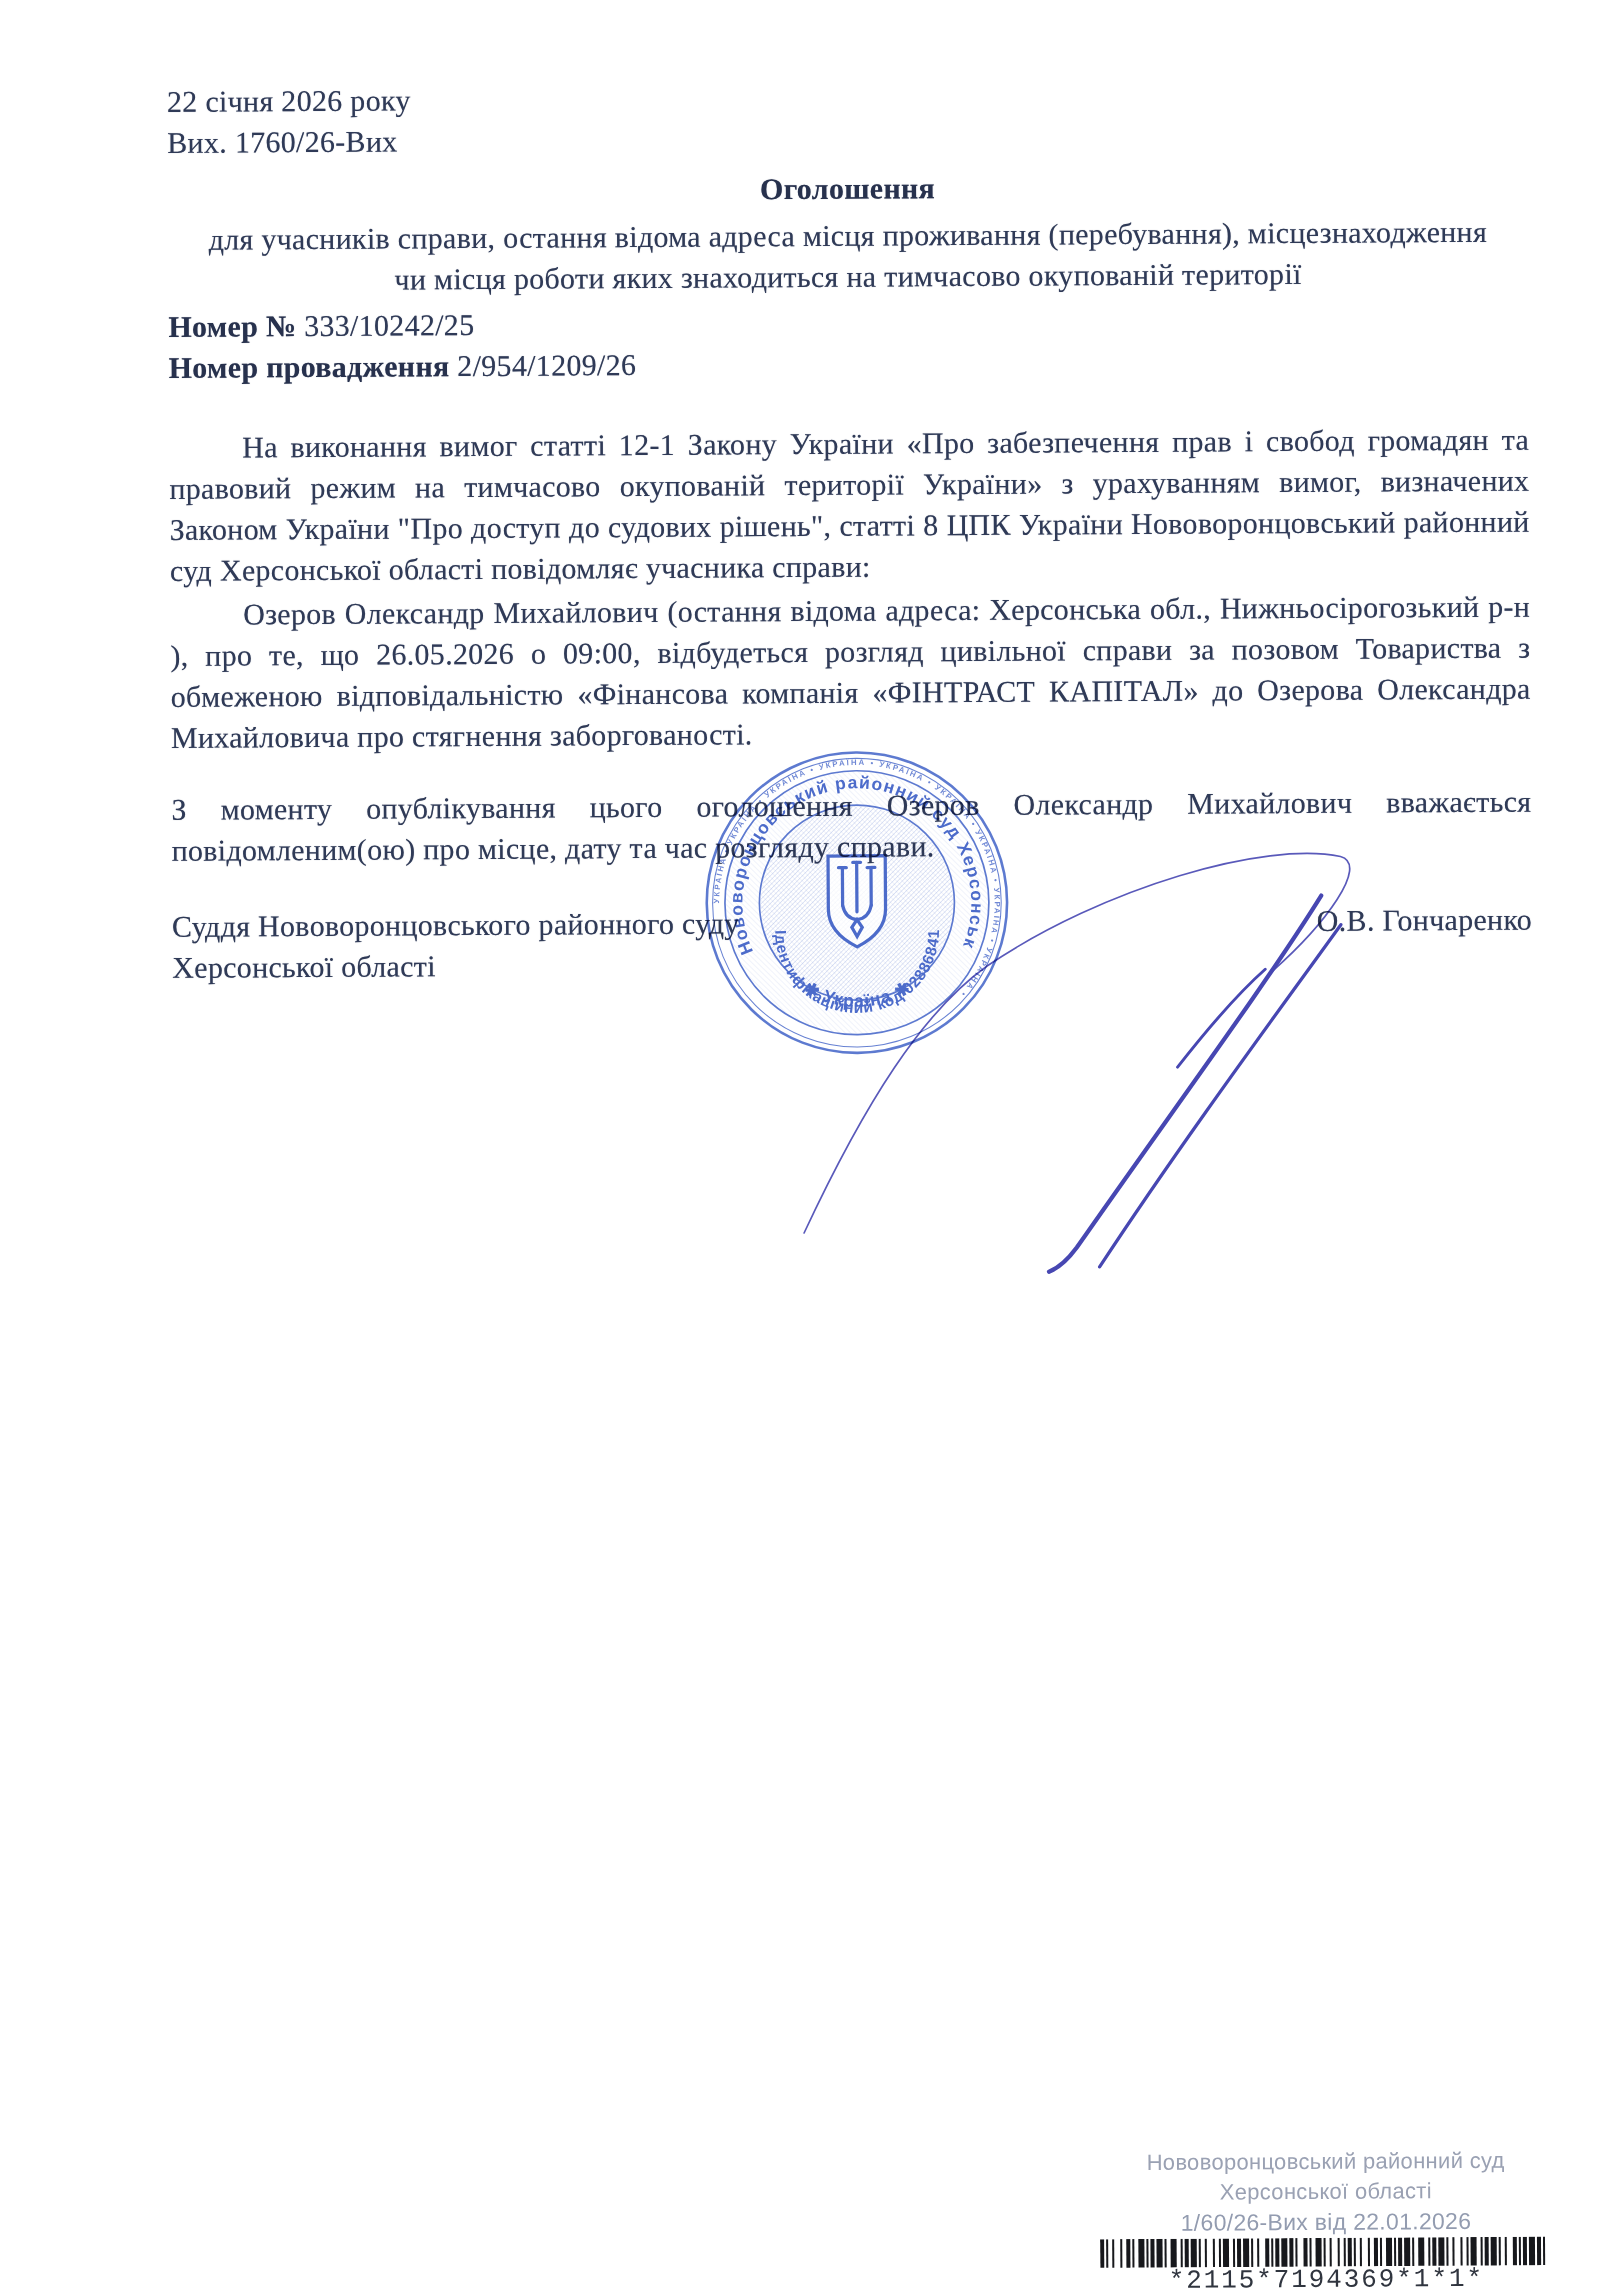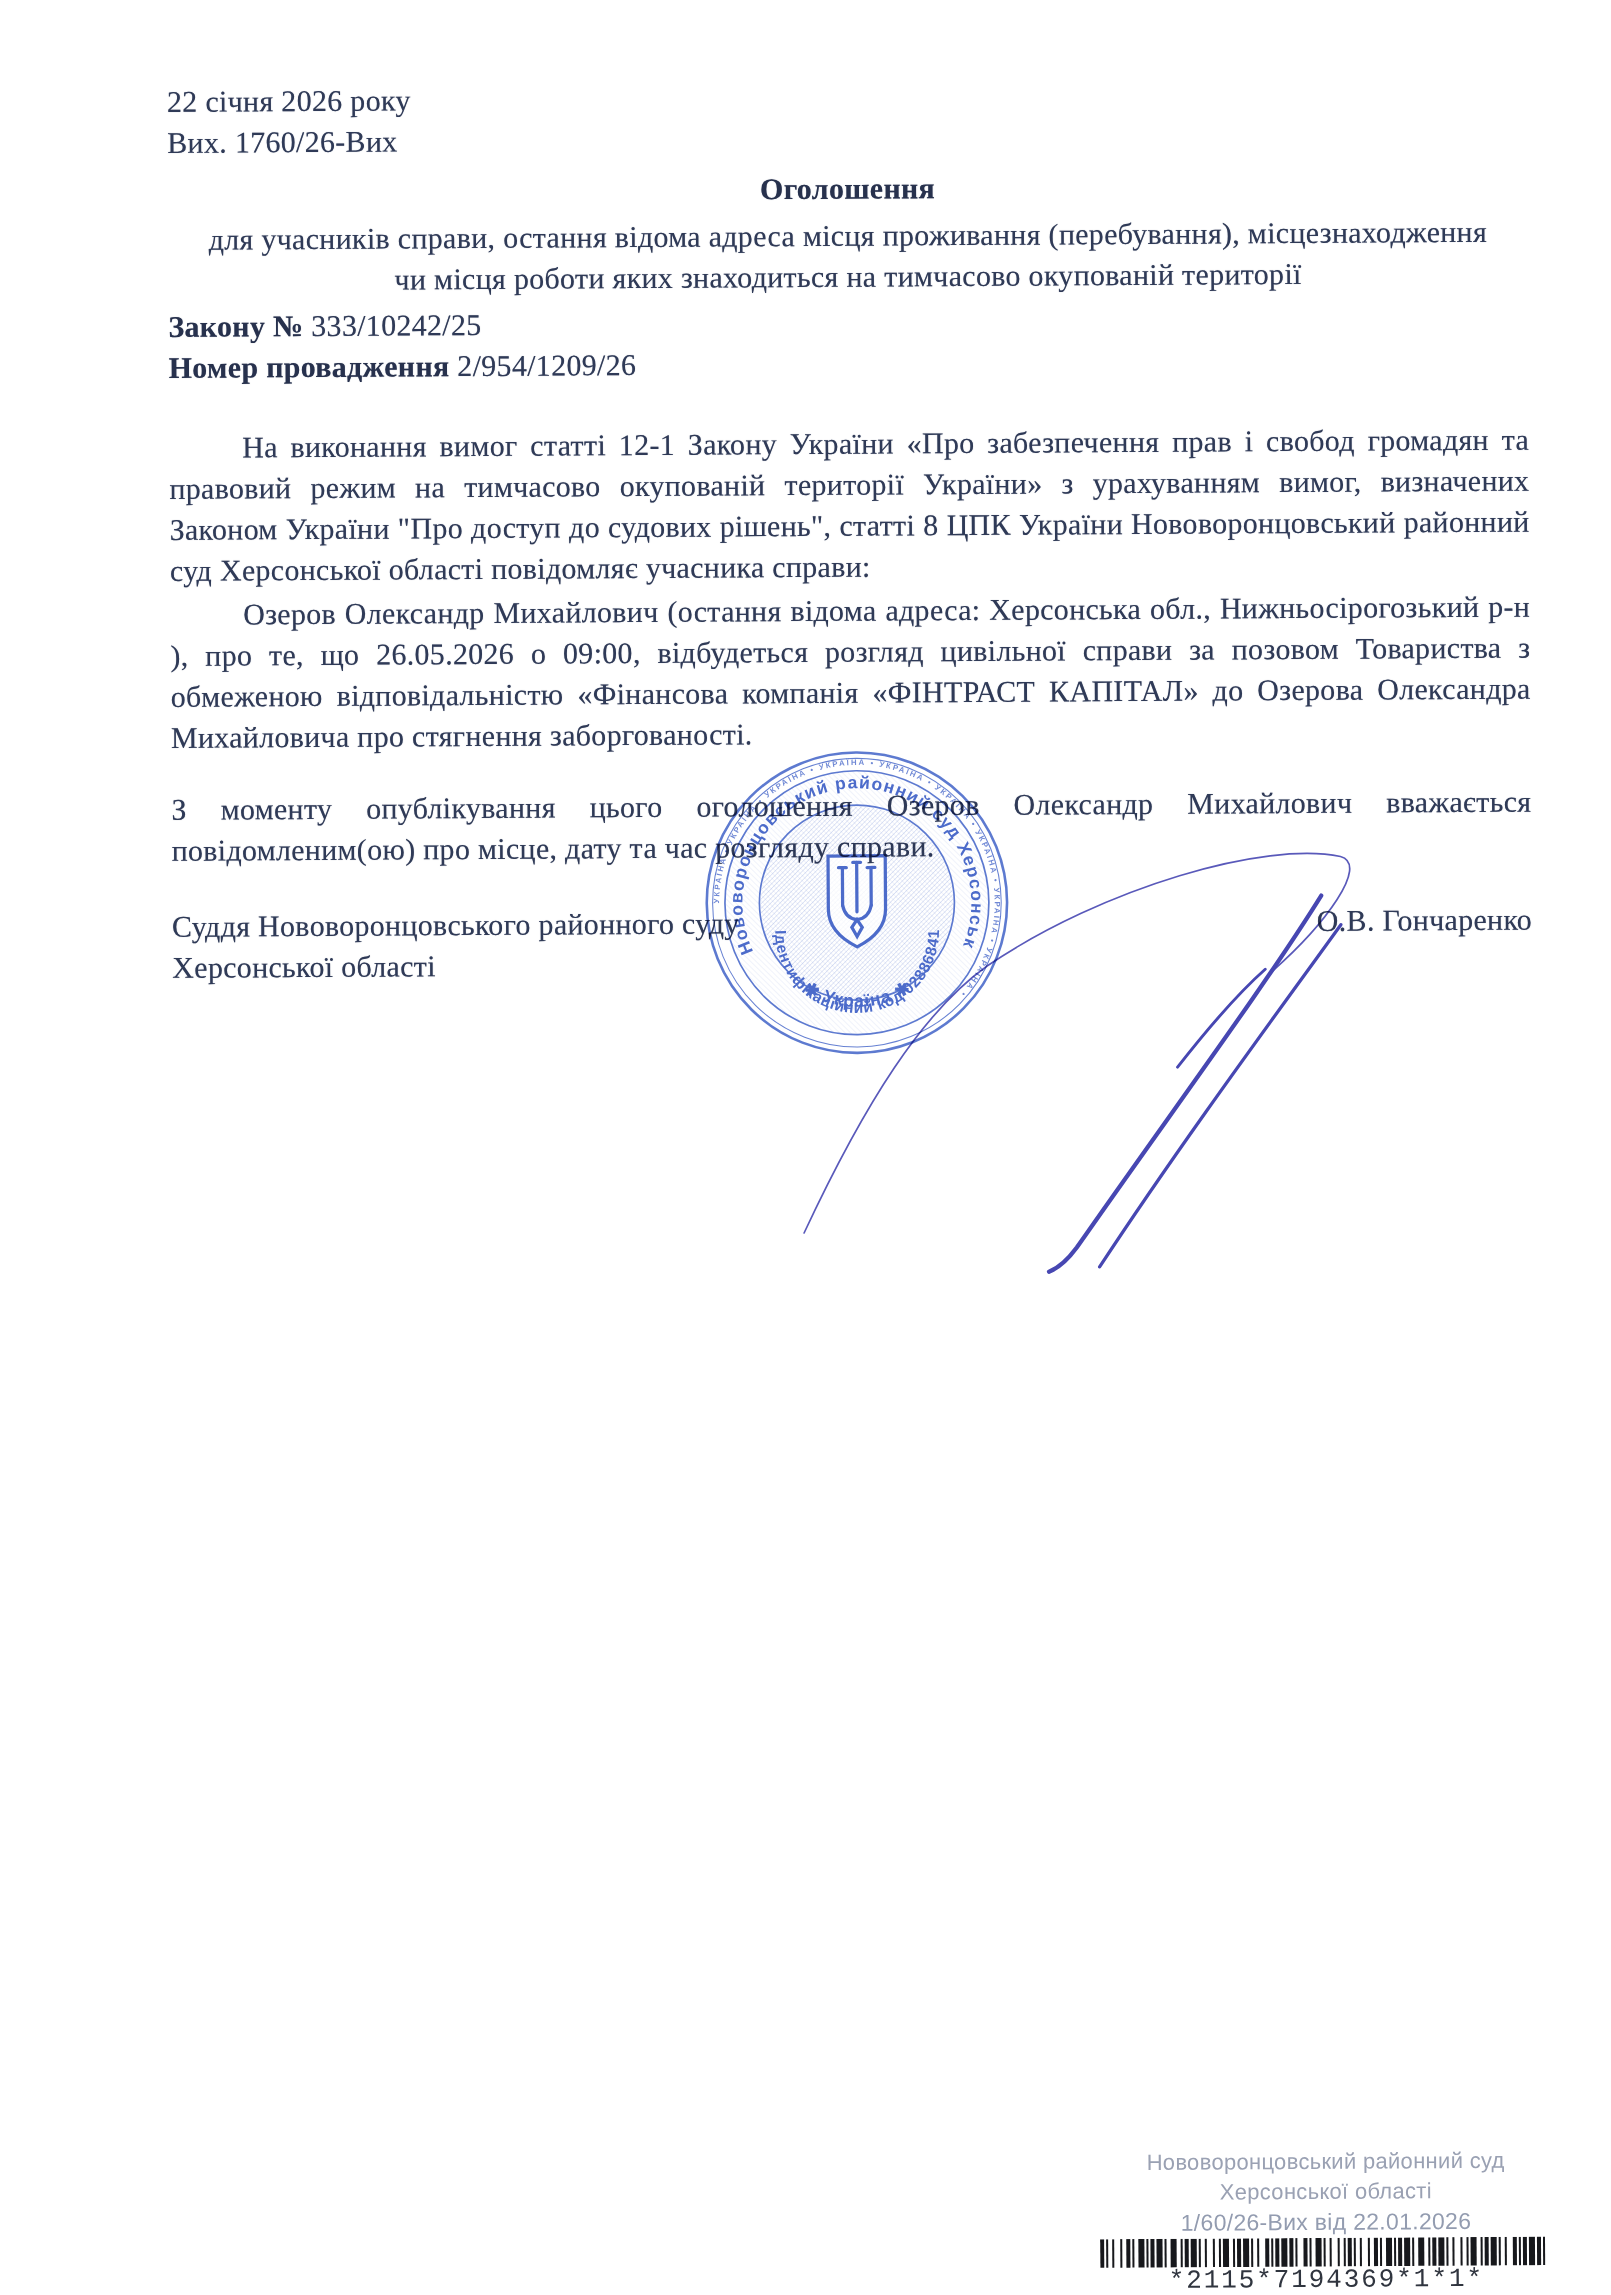--- a/index.html
+++ b/index.html
@@ -102,21 +102,21 @@
 
       <div class="doc-title">Оголошення</div>
 
       <div class="doc-subtitle">
         <div>для учасників справи, остання відома адреса місця проживання (перебування), місцезнаходження</div>
         <div>чи місця роботи яких знаходиться на тимчасово окупованій території</div>
       </div>
 
       <div class="case-block">
         <div class="case-line">
-          <span class="lbl">Закону №</span>
+          <span class="lbl">Номер №</span>
           <span>333/10242/25</span>
         </div>
         <div class="case-line">
           <span class="lbl">Номер провадження</span>
           <span>2/954/1209/26</span>
         </div>
       </div>
 
       <div class="para indent p1">На виконання вимог статті 12-1 Закону України «Про забезпечення прав і свобод громадян та правовий режим на тимчасово окупованій території України» з урахуванням вимог, визначених Законом України "Про доступ до судових рішень", статті 8 ЦПК України Нововоронцовський районний суд Херсонської області повідомляє учасника справи:</div>
       <div class="para indent p2">Озеров Олександр Михайлович (остання відома адреса: Херсонська обл., Нижньосірогозький р-н ), про те, що  26.05.2026 о 09:00, відбудеться розгляд цивільної справи за позовом Товариства з обмеженою відповідальністю «Фінансова компанія «ФІНТРАСТ КАПІТАЛ» до Озерова Олександра Михайловича про стягнення заборгованості.</div>

